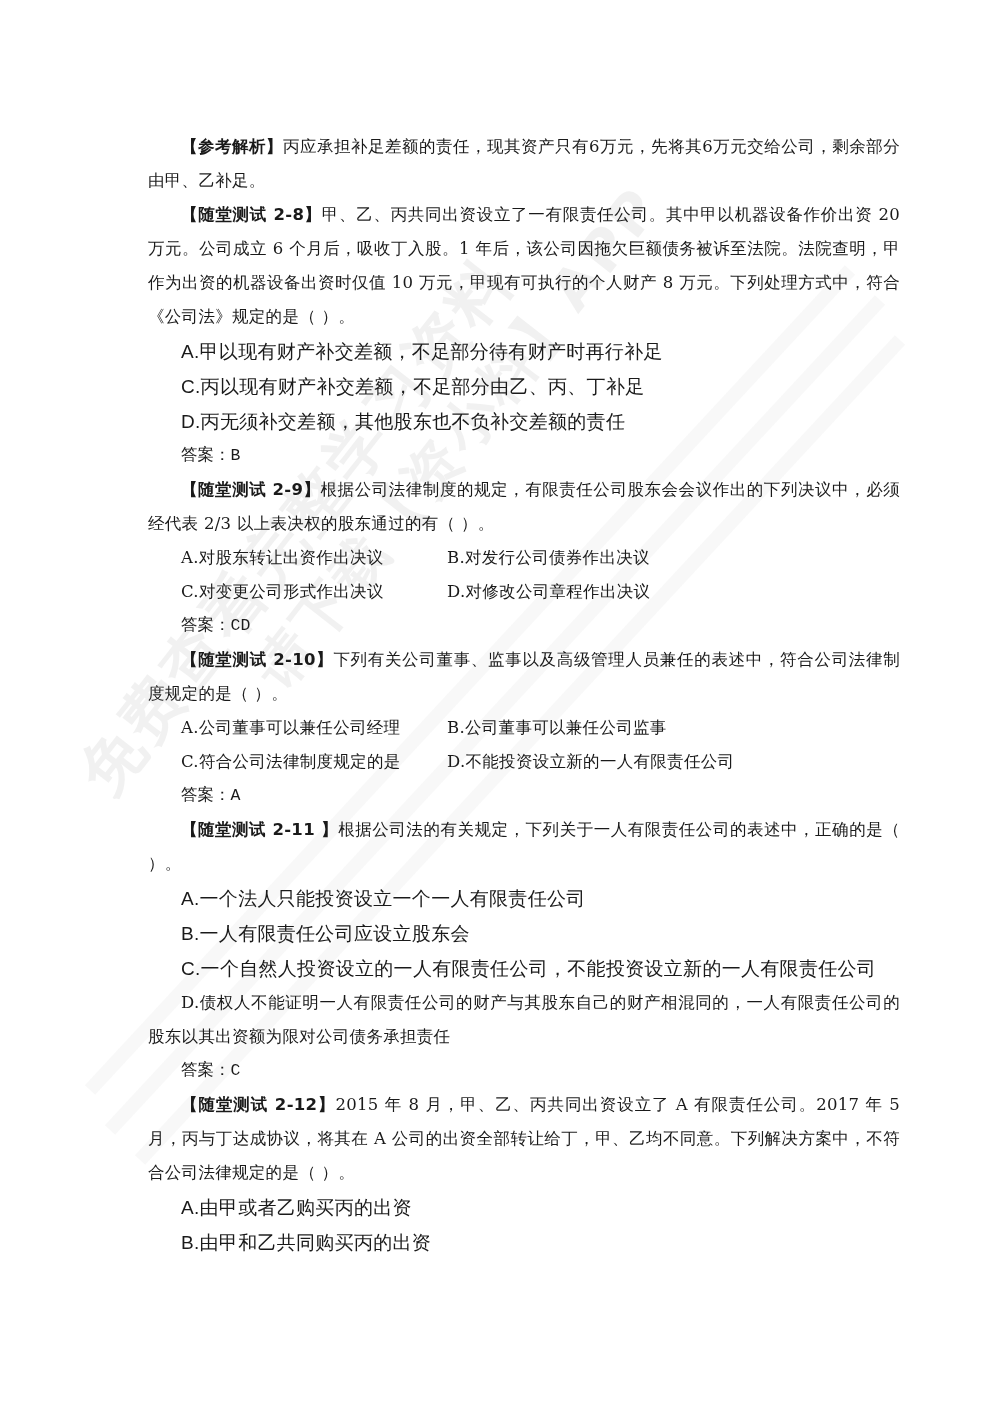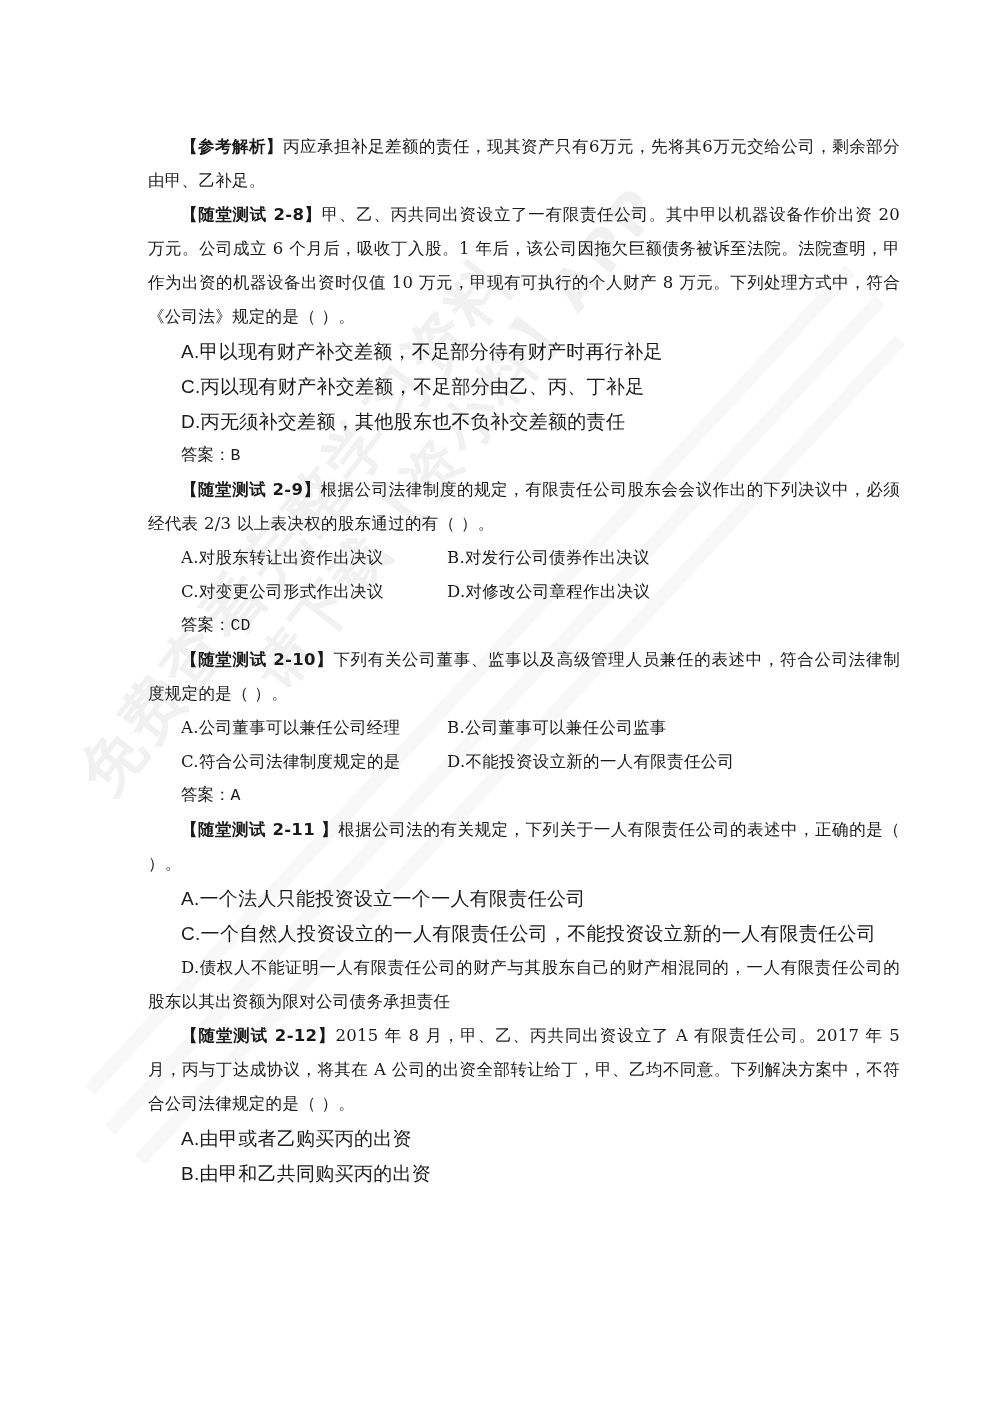--- a/index.html
+++ b/index.html
@@ -74,22 +74,24 @@
   <div class="row2">
     <span class="c1"><span class="l">C.</span><span>符合公司法律制度规定的是</span></span>
     <span><span class="l">D.</span><span>不能投资设立新的一人有限责任公司</span></span>
   </div>
   <p class="ans">答案：A</p>
 
   <p class="para indent">
     <span class="tag">【随堂测试 2-11 】</span><span>根据公司法的有关规定，下列关于一人有限责任公司的表述中，正确的是（       ）。</span>
   </p>
   <p class="opt"><span class="l">A.</span><span>一个法人只能投资设立一个一人有限责任公司</span></p>
+  <p class="opt"><span class="l">B.</span><span>一人有限责任公司应设立股东会</span></p>
   <p class="opt"><span class="l">C.</span><span>一个自然人投资设立的一人有限责任公司，不能投资设立新的一人有限责任公司</span></p>
   <p class="para indent"><span class="l">D.</span><span>债权人不能证明一人有限责任公司的财产与其股东自己的财产相混同的，一人有限责任公司的股东以其出资额为限对公司债务承担责任</span></p>
+  <p class="ans">答案：C</p>
 
   <p class="para indent">
     <span class="tag">【随堂测试 2-12】</span><span>2015 年 8 月，甲、乙、丙共同出资设立了 A 有限责任公司。2017 年 5 月，丙与丁达成协议，将其在 A 公司的出资全部转让给丁，甲、乙均不同意。下列解决方案中，不符合公司法律规定的是（ ）。</span>
   </p>
   <p class="opt"><span class="l">A.</span><span>由甲或者乙购买丙的出资</span></p>
   <p class="opt"><span class="l">B.</span><span>由甲和乙共同购买丙的出资</span></p>
 
 </div>
 
 </body></html>

